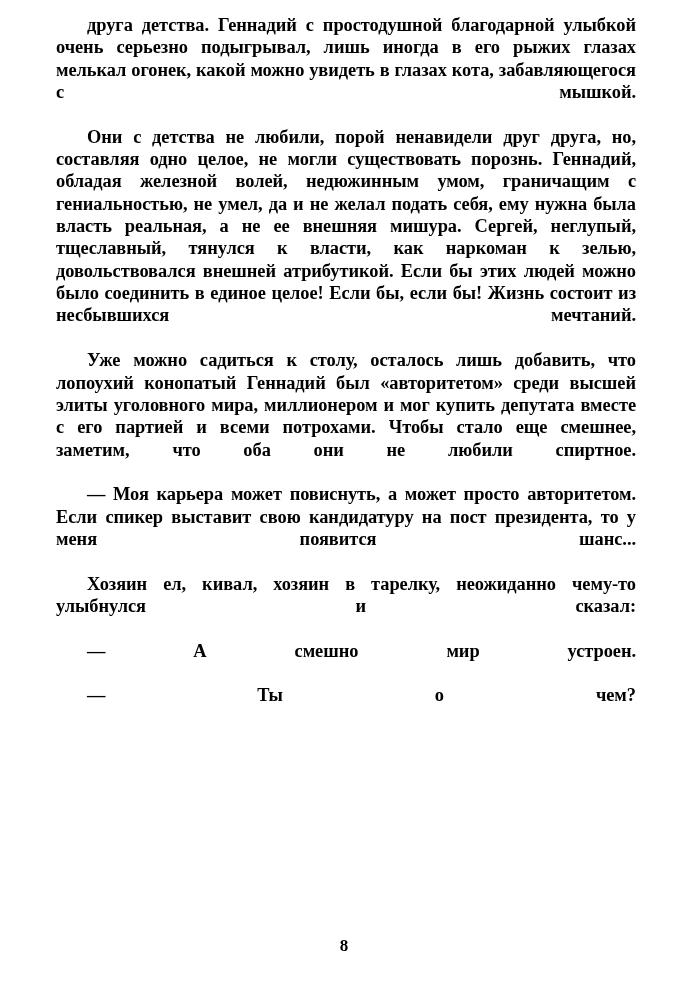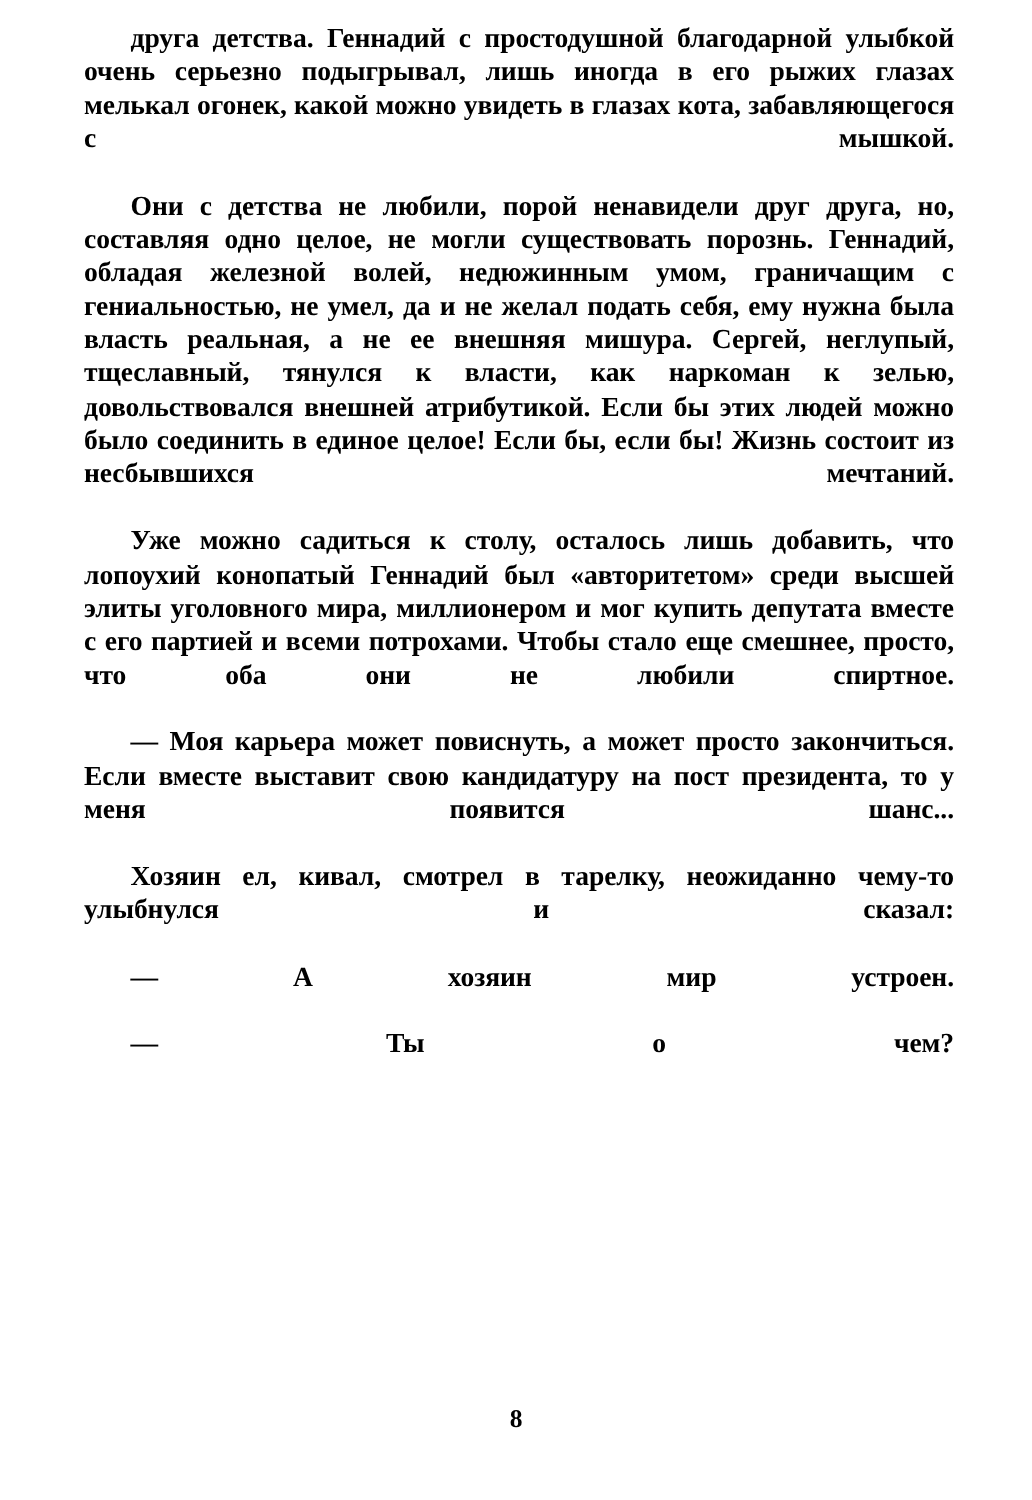--- a/index.html
+++ b/index.html
@@ -69,23 +69,23 @@
   }
 </style>
 </head>
 <body>
 
 <div class="page">
 
   <div class="text-column">
     <p class="para">друга детства. Геннадий с простодушной благодарной улыбкой очень серьезно подыгрывал, лишь иногда в его рыжих глазах мелькал огонек, какой можно увидеть в глазах кота, забавляющегося с мышкой.</p>
     <p class="para">Они с детства не любили, порой ненавидели друг друга, но, составляя одно целое, не могли существовать порознь. Геннадий, обладая железной волей, недюжинным умом, граничащим с гениальностью, не умел, да и не желал подать себя, ему нужна была власть реальная, а не ее внешняя мишура. Сергей, неглупый, тщеславный, тянулся к власти, как наркоман к зелью, довольствовался внешней атрибутикой. Если бы этих людей можно было соединить в единое целое! Если бы, если бы! Жизнь состоит из несбывшихся мечтаний.</p>
-    <p class="para">Уже можно садиться к столу, осталось лишь добавить, что лопоухий конопатый Геннадий был «авторитетом» среди высшей элиты уголовного мира, миллионером и мог купить депутата вместе с его партией и всеми потрохами. Чтобы стало еще смешнее, просто, что оба они не любили спиртное.</p>
-    <p class="para dialogue">— Моя карьера может повиснуть, а может просто закончиться. Если вместе выставит свою кандидатуру на пост президента, то у меня появится шанс...</p>
-    <p class="para">Хозяин ел, кивал, смотрел в тарелку, неожиданно чему-то улыбнулся и сказал:</p>
-    <p class="para dialogue">— А хозяин мир устроен.</p>
+    <p class="para">Уже можно садиться к столу, осталось лишь добавить, что лопоухий конопатый Геннадий был «авторитетом» среди высшей элиты уголовного мира, миллионером и мог купить депутата вместе с его партией и всеми потрохами. Чтобы стало еще смешнее, заметим, что оба они не любили спиртное.</p>
+    <p class="para dialogue">— Моя карьера может повиснуть, а может просто авторитетом. Если спикер выставит свою кандидатуру на пост президента, то у меня появится шанс...</p>
+    <p class="para">Хозяин ел, кивал, хозяин в тарелку, неожиданно чему-то улыбнулся и сказал:</p>
+    <p class="para dialogue">— А смешно мир устроен.</p>
     <p class="para dialogue">— Ты о чем?</p>
 
   </div>
 
   <div class="page-number">8</div>
 
 </div>
 
 </body></html>

